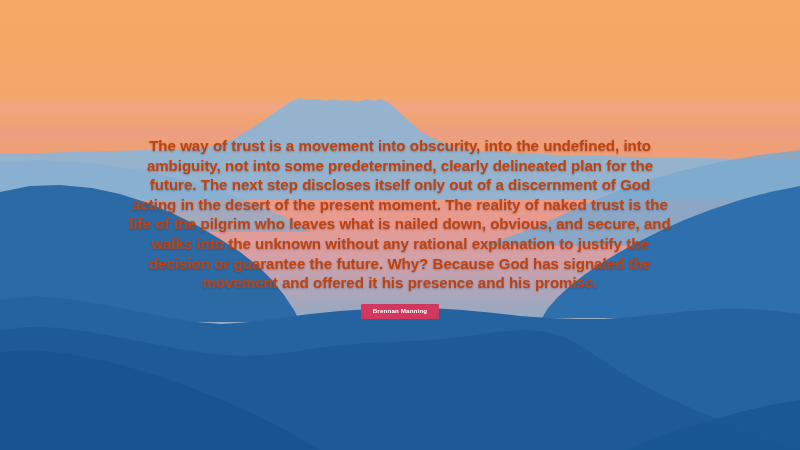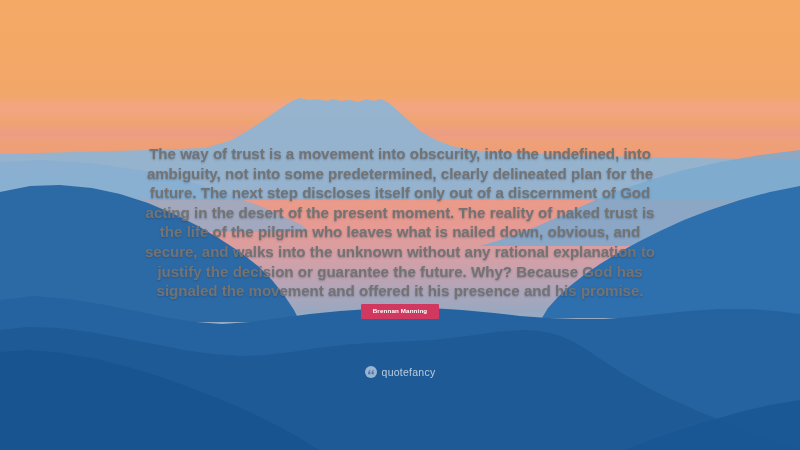--- a/index.html
+++ b/index.html
@@ -60,22 +60,22 @@
   
   .quote-block {
     position: absolute;
     left: 0; right: 0;
     top: 128px;
     padding: 0 118px;
     box-sizing: border-box;
     text-align: center;
   }
   .quote-text {
-    margin: 16px;
-    color: #737373;
+    margin: 8px;
+    color: #c2410c;
     font-size: 15.1px;
     font-weight: bold;
     line-height: 19.6px;
     letter-spacing: -0.05px;
     text-shadow: 0 1px 2px rgba(30,50,80,.34);
     word-spacing: .2px;
   }
 
   
   .author-wrap {
@@ -180,23 +180,14 @@
   </div>
 
   <div class="quote-block">
     <p class="quote-text">The way of trust is a movement into obscurity, into the undefined, into ambiguity, not into some predetermined, clearly delineated plan for the future. The next step discloses itself only out of a discernment of God acting in the desert of the present moment. The reality of naked trust is the life of the pilgrim who leaves what is nailed down, obvious, and secure, and walks into the unknown without any rational explanation to justify the decision or guarantee the future. Why? Because God has signaled the movement and offered it his presence and his promise.</p>
   </div>
 
   <div class="author-wrap">
     <span class="author-badge">Brennan Manning</span>
   </div>
 
-  <div class="watermark">
-    <span class="wm-badge">
-      <svg width="8" height="8" viewBox="0 0 8 8">
-        <path d="M1.1,5.4 C1.1,3.6 1.9,2.3 3.2,1.7 L3.5,2.5 C2.8,2.9 2.4,3.5 2.4,4.1 L3.4,4.1 L3.4,6.2 L1.1,6.2 Z" fill="#5f7fa6"></path>
-        <path d="M4.5,5.4 C4.5,3.6 5.3,2.3 6.6,1.7 L6.9,2.5 C6.2,2.9 5.8,3.5 5.8,4.1 L6.8,4.1 L6.8,6.2 L4.5,6.2 Z" fill="#5f7fa6"></path>
-      </svg>
-    </span>
-    <span class="wm-text">quotefancy</span>
-  </div>
 
 </div>
 
 </body></html>

